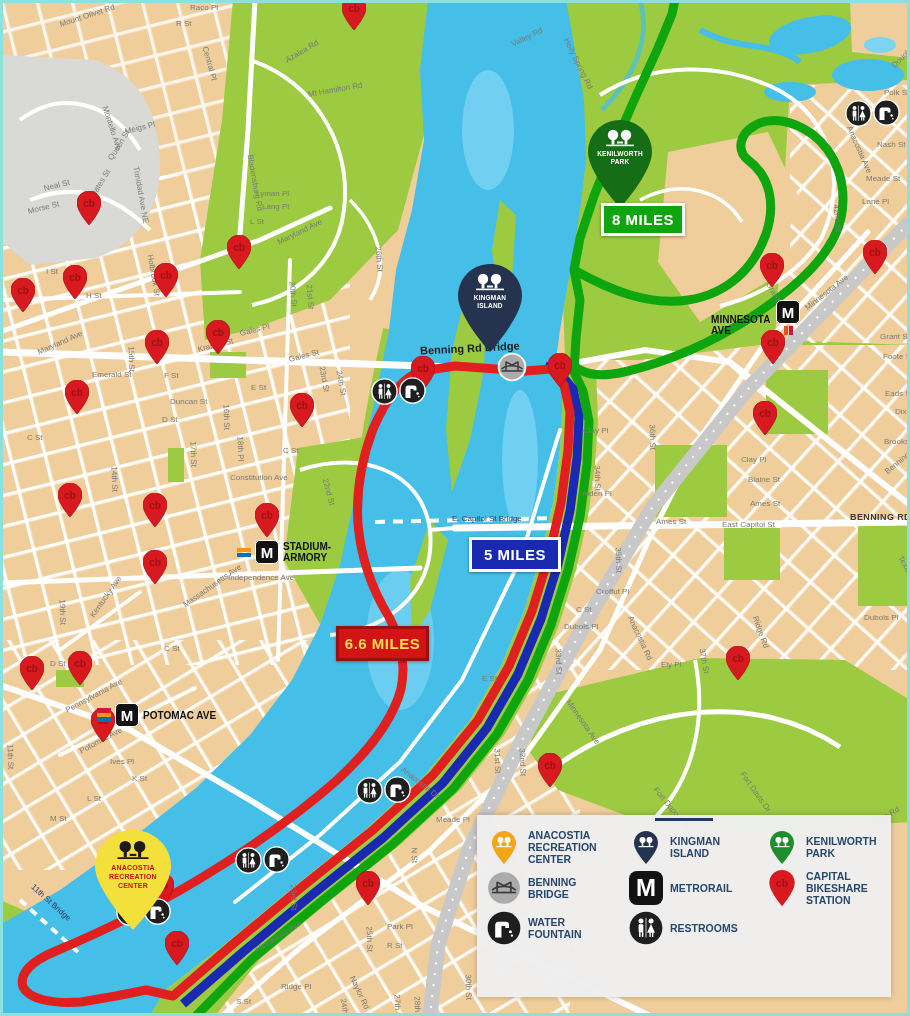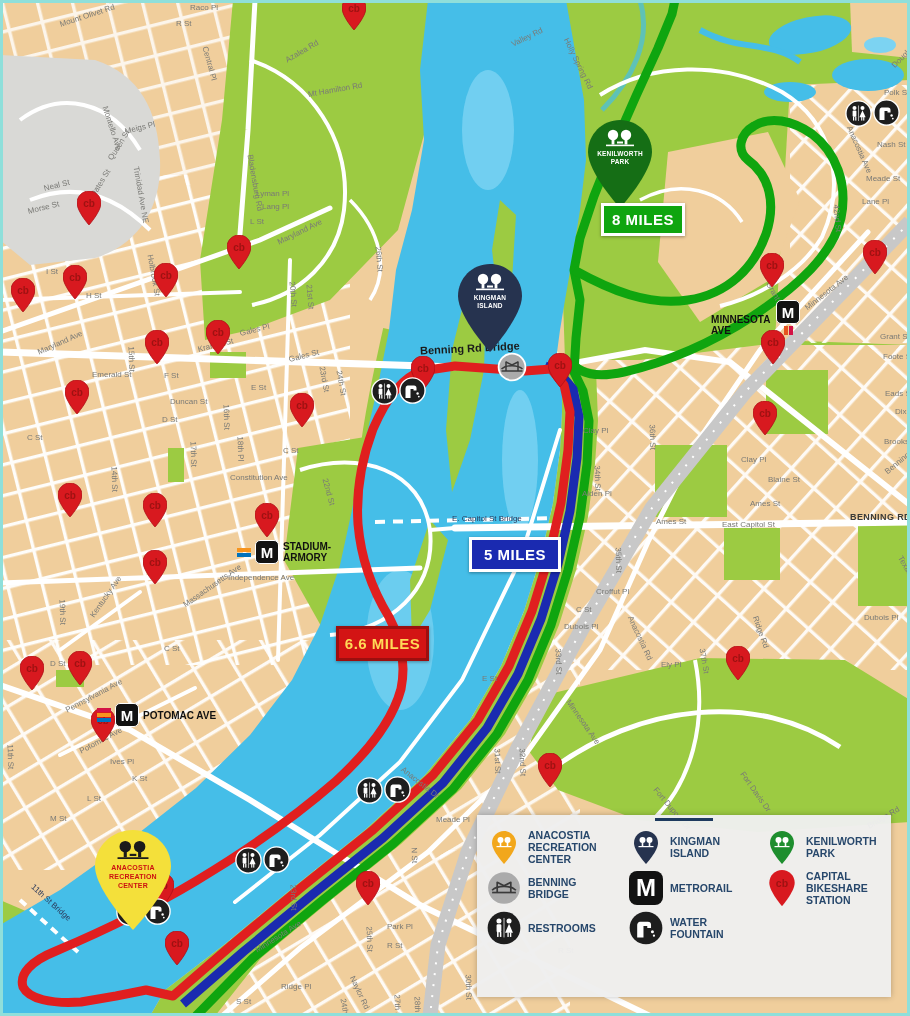--- a/index.html
+++ b/index.html
@@ -246,21 +246,21 @@
       <span class="street" style="left: 558px; top: 644px; transform: rotate(88deg);">33rd St</span>
       <span class="street" style="left: 652px; top: 420px; transform: rotate(88deg);">36th St</span>
       <span class="street" style="left: 722px; top: 520px; transform: rotate(0deg);">East Capitol St</span>
       <span class="street" style="left: 880px; top: 332px; transform: rotate(0deg);">Grant St</span>
       <span class="street" style="left: 883px; top: 352px; transform: rotate(0deg);">Foote St</span>
       <span class="street" style="left: 885px; top: 389px; transform: rotate(0deg);">Eads St</span>
       <span class="street" style="left: 895px; top: 407px; transform: rotate(0deg);">Dix St</span>
       <span class="street" style="left: 884px; top: 437px; transform: rotate(0deg);">Brooks St</span>
       <span class="street" style="left: 886px; top: 468px; transform: rotate(-40deg);">Benning Rd</span>
       <span class="street" style="left: 741px; top: 455px; transform: rotate(0deg);">Clay Pl</span>
-      <span class="street" style="left: 748px; top: 475px; transform: rotate(0deg); margin-left: 20px;">Blaine St</span>
+      <span class="street" style="left: 748px; top: 475px; transform: rotate(0deg);">Blaine St</span>
       <span class="street" style="left: 750px; top: 499px; transform: rotate(0deg);">Ames St</span>
       <span class="street b" style="left: 850px; top: 512px; transform: rotate(0deg);">BENNING RD</span>
       <span class="street" style="left: 900px; top: 552px; transform: rotate(60deg);">Texas Ave</span>
       <span class="street" style="left: 864px; top: 613px; transform: rotate(0deg);">Dubois Pl</span>
       <span class="street" style="left: 755px; top: 612px; transform: rotate(70deg);">Ridge Rd</span>
       <span class="street" style="left: 630px; top: 612px; transform: rotate(65deg);">Anacostia Rd</span>
       <span class="street" style="left: 702px; top: 644px; transform: rotate(80deg);">37th St</span>
       <span class="street" style="left: 661px; top: 660px; transform: rotate(0deg);">Ely Pl</span>
       <span class="street" style="left: 482px; top: 674px; transform: rotate(0deg);">E St</span>
       <span class="street" style="left: 568px; top: 696px; transform: rotate(55deg);">Minnesota Ave</span>
@@ -760,43 +760,43 @@
       <text x="12" y="16" text-anchor="middle" font-size="10" font-weight="bold" fill="#9E1212" font-family="Liberation Sans, sans-serif">cb</text>
     </svg>
           </span>
           <span class="lg-lb">CAPITAL BIKESHARE STATION</span>
         </div>
         <div class="lg-item">
           <span class="lg-ic">
             <svg width="34" height="34" viewBox="0 0 27 27">
       <circle cx="13.5" cy="13.5" r="13" fill="#1E1E1E"></circle>
       <g fill="#fff">
+        <path d="M8.5 8.5 h6.5 a2.5 2.5 0 0 1 2.5 2.5 v2.5 h-3 v-1.5 h-3 v9 h-5 v-9.5 a3 3 0 0 1 2 -3z"></path>
+        <circle cx="18.6" cy="16.5" r="1.2"></circle>
+                <circle cx="19.8" cy="19.6" r="0.9"></circle>
+      </g>
+    </svg>
+          </span>
+          <span class="lg-lb">WATER FOUNTAIN</span>
+        </div>
+        <div class="lg-item">
+          <span class="lg-ic">
+            <svg width="34" height="34" viewBox="0 0 27 27">
+      <circle cx="13.5" cy="13.5" r="13" fill="#1E1E1E"></circle>
+      <g fill="#fff">
         <circle cx="9.5" cy="8" r="2"></circle>
                 <rect x="7.6" y="10.6" width="3.8" height="6.2" rx="1"></rect>
         <rect x="8" y="16.6" width="1.2" height="4"></rect>
                 <rect x="10.2" y="16.6" width="1.2" height="4"></rect>
         <circle cx="17.5" cy="8" r="2"></circle>
                 <path d="M17.5 10.2 l3.1 7 h-6.2 z"></path>
         <rect x="16.2" y="17" width="1.1" height="3.6"></rect>
                 <rect x="18.2" y="17" width="1.1" height="3.6"></rect>
         <rect x="13.2" y="5.5" width="0.6" height="15.5"></rect>
       </g>
     </svg>
           </span>
           <span class="lg-lb">RESTROOMS</span>
         </div>
-        <div class="lg-item">
-          <span class="lg-ic">
-            <svg width="34" height="34" viewBox="0 0 27 27">
-      <circle cx="13.5" cy="13.5" r="13" fill="#1E1E1E"></circle>
-      <g fill="#fff">
-        <path d="M8.5 8.5 h6.5 a2.5 2.5 0 0 1 2.5 2.5 v2.5 h-3 v-1.5 h-3 v9 h-5 v-9.5 a3 3 0 0 1 2 -3z"></path>
-        <circle cx="18.6" cy="16.5" r="1.2"></circle>
-                <circle cx="19.8" cy="19.6" r="0.9"></circle>
-      </g>
-    </svg>
-          </span>
-          <span class="lg-lb">WATER FOUNTAIN</span>
-        </div>
       </div>
   </div>
 
 </div>
 
 </body></html>

